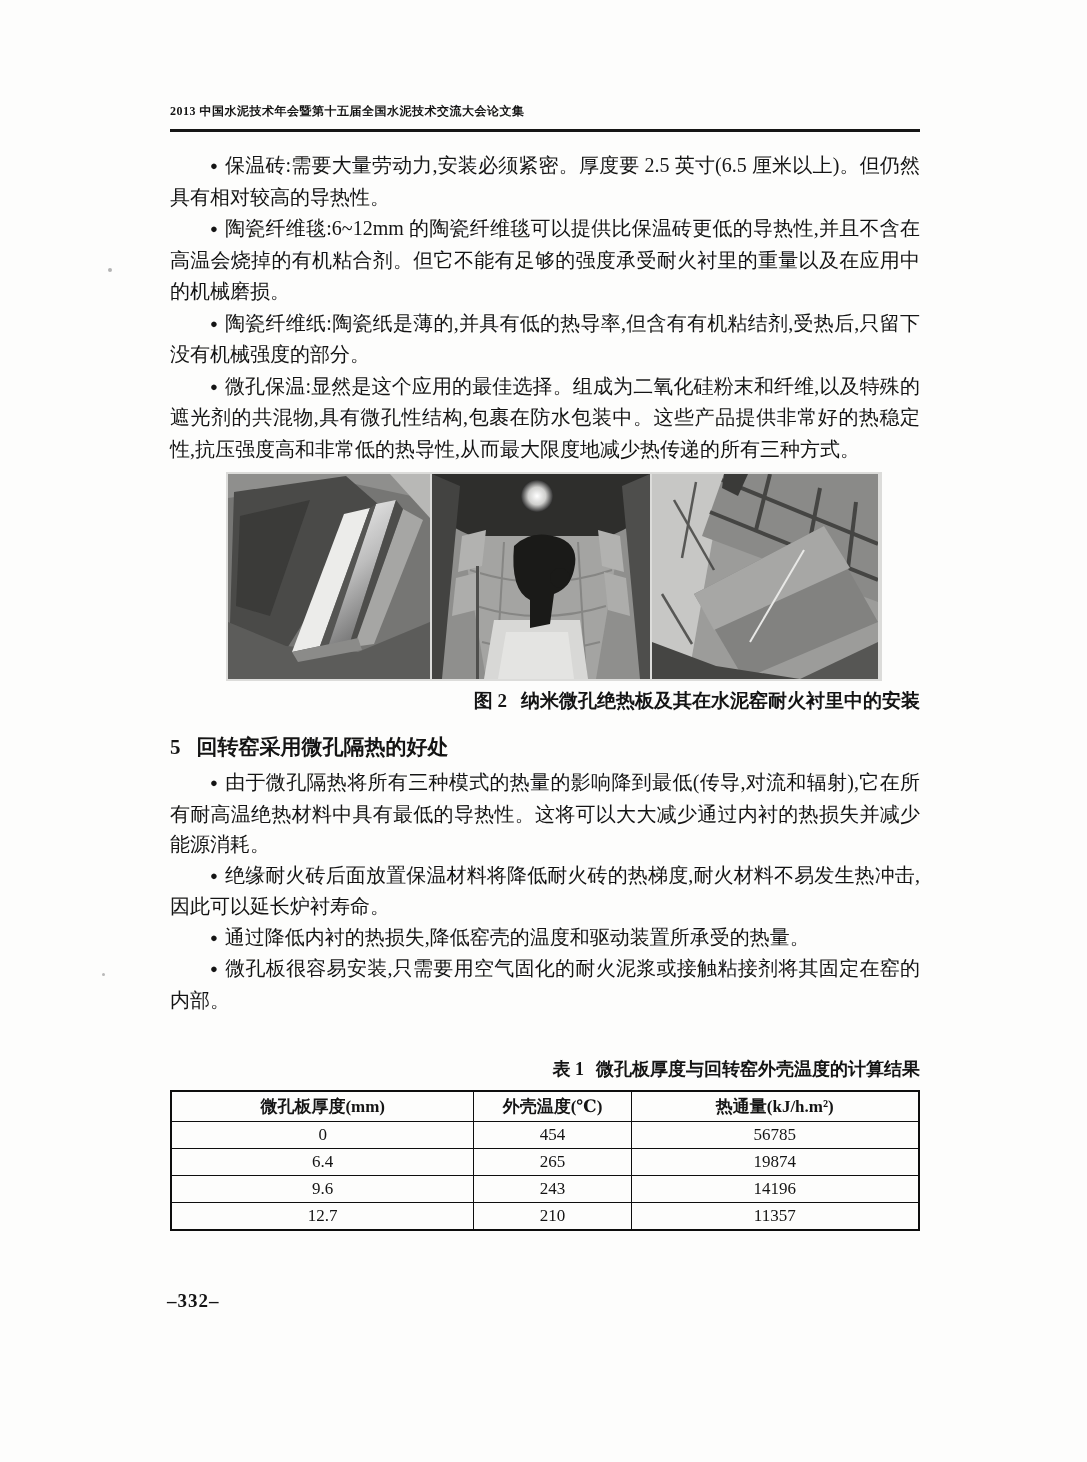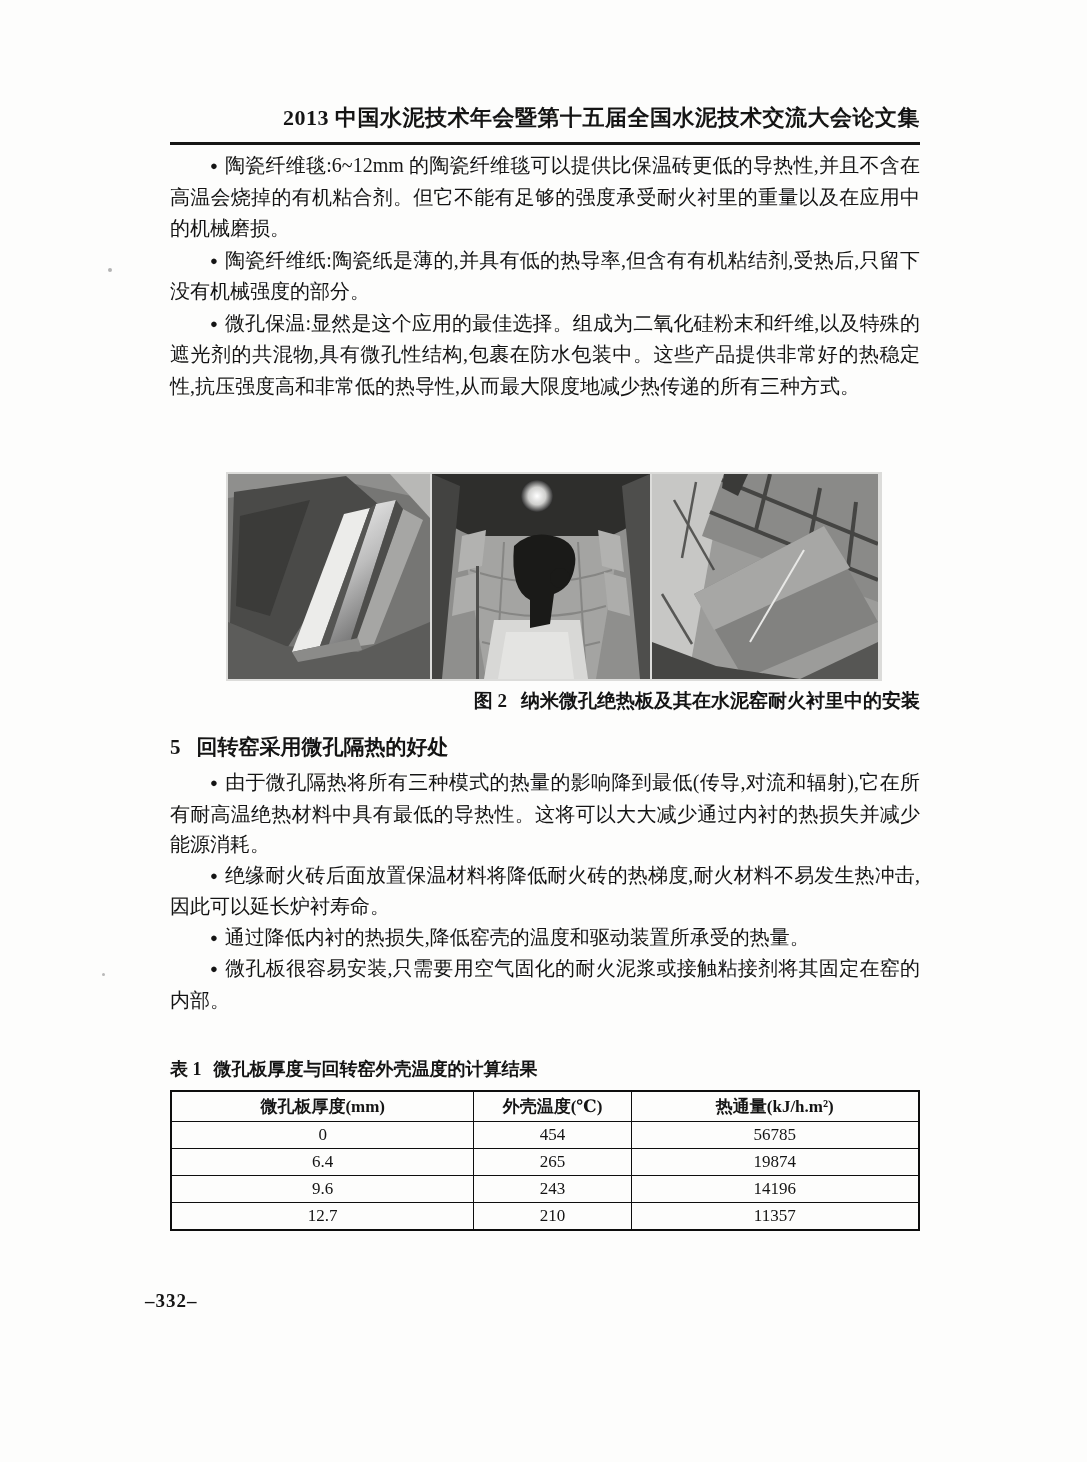--- a/index.html
+++ b/index.html
@@ -6,21 +6,21 @@
   html,body { background:#ffffff; }
   .page {
     position:relative; width:1087px; height:1462px; background:#fdfdfc;
     font-family:"Liberation Serif","DejaVu Serif",serif; color:#141414;
     overflow:hidden;
   }
   .block { position:absolute; left:170px; width:750px; }
 
   
   #header-block { top:103px; }
-  .proceedings-title { text-align:right; font-size:22px; font-weight:600; letter-spacing:0.5px; }
+  .proceedings-title { text-align:left; font-size:12px; font-weight:600; letter-spacing:0.5px; }
   .header-rule { border-top:3px solid #161616; margin-top:9px; }
 
   
   .para {
     font-size:20px; line-height:31.5px; text-align:justify; text-indent:2em;
     font-weight:500;
   }
   .bullet { font-size:13px; margin-right:7px; vertical-align:2px; }
   #intro-block { top:150px; }
 
@@ -36,54 +36,55 @@
 
   
   #section-block { top:733px; }
   .section-heading { font-size:21px; font-weight:bold; }
   .section-heading .sec-num { margin-right:16px; }
   #section-block .para { line-height:30.5px; }
   #section-paras { margin-top:6px; }
 
   
   #table-block { top:1057px; }
-  .table-title { text-align:left; font-weight:bold; font-size:18px; }
+  .table-title { text-align:right; font-weight:bold; font-size:18px; }
   .table-title .tbl-label { margin-right:12px; }
   table.data-table {
     width:750px; margin-top:9px; border-collapse:collapse;
     border:2.5px solid #0e0e0e; text-align:center;
   }
   table.data-table th, table.data-table td {
     border:1.6px solid #0e0e0e; font-size:17px; padding:3px 0;
   }
   table.data-table th { font-weight:600; height:14px; }
   table.data-table td { height:24px; font-weight:500; }
   .col-thickness { width:40.5%; }
   .col-temp { width:21%; }
   .col-flux { width:38.5%; }
 
   
-  #page-number { position:absolute; left:145px; top:1290px; font-size:19px; font-weight:600; letter-spacing:1px; }
+  #page-number { position:absolute; left:167px; top:1290px; font-size:19px; font-weight:600; letter-spacing:1px; }
 
   
   .speck { position:absolute; border-radius:50%; background:#9b9b9b; }
   #speck-1 { left:108px; top:268px; width:4px; height:4px; opacity:.75; }
   #speck-2 { left:102px; top:973px; width:3px; height:3px; opacity:.7; }
 </style>
 </head>
 <body>
 
 <div class="page">
 
   <div class="block" id="header-block">
     <div class="proceedings-title">2013 中国水泥技术年会暨第十五届全国水泥技术交流大会论文集</div>
     <div class="header-rule"></div>
   </div>
 
   <div class="block" id="intro-block">
+    <p class="para"><span class="bullet">●</span><span>保温砖:需要大量劳动力,安装必须紧密。厚度要 2.5 英寸(6.5 厘米以上)。但仍然具有相对较高的导热性。</span></p>
     <p class="para"><span class="bullet">●</span><span>陶瓷纤维毯:6~12mm 的陶瓷纤维毯可以提供比保温砖更低的导热性,并且不含在高温会烧掉的有机粘合剂。但它不能有足够的强度承受耐火衬里的重量以及在应用中的机械磨损。</span></p>
     <p class="para"><span class="bullet">●</span><span>陶瓷纤维纸:陶瓷纸是薄的,并具有低的热导率,但含有有机粘结剂,受热后,只留下没有机械强度的部分。</span></p>
     <p class="para"><span class="bullet">●</span><span>微孔保温:显然是这个应用的最佳选择。组成为二氧化硅粉末和纤维,以及特殊的遮光剂的共混物,具有微孔性结构,包裹在防水包装中。这些产品提供非常好的热稳定性,抗压强度高和非常低的热导性,从而最大限度地减少热传递的所有三种方式。</span></p>
   </div>
 
   <div class="block" id="figure-block">
     <div class="photos-row">
 
       <svg class="photo" width="202" height="205" viewBox="0 0 202 205" role="img">
         <defs>

